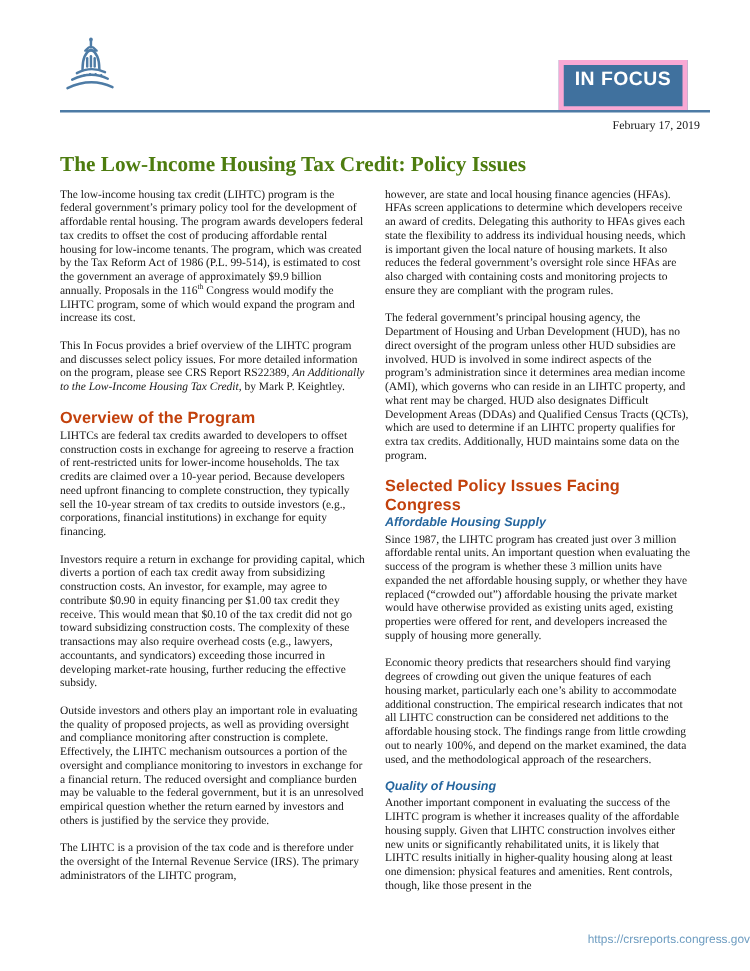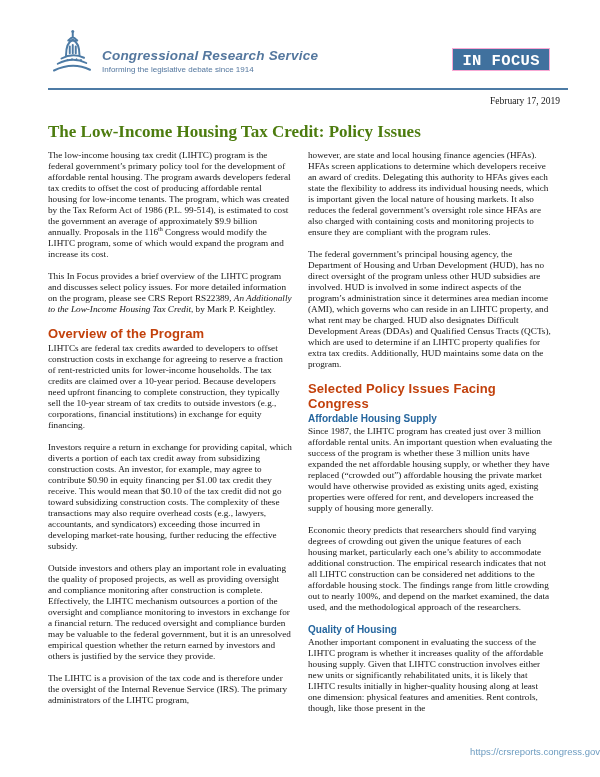--- a/index.html
+++ b/index.html
@@ -23,24 +23,24 @@
     font-size:13.5px; letter-spacing:.2px;
     color:#54779e; white-space:nowrap;
   }
   .org-tagline {
     font-family:"Liberation Sans","DejaVu Sans",sans-serif;
     font-size:8px; color:#54779e; margin-top:2px; white-space:nowrap;
   }
   .badge {
     position:absolute; right:50px; top:48px;
     background:#40719e; color:#ffffff;
-    font-family:Liberation Mono, monospace;
+    font-family:Liberation Sans, sans-serif;
     font-weight:bold; font-size:15.5px; letter-spacing:.4px;
-    padding:3px 9px 0 9px;
-    border:1px solid #f9a8d4;
+    padding:3px 9px 12px 9px;
+    border:4px solid #f9a8d4;
   }
   .rule { position:absolute; left:48px; right:32px; top:88px; height:2px; background:#4d7ba5; }
   .date {
     position:absolute; top:96px; right:40px;
     font-size:9.5px; color:#161616;
   }
   
   .title {
     margin:0; padding:14px 48px 8px 48px;
     font-size:17px; font-weight:bold; color:#4d7c0f;
@@ -59,21 +59,21 @@
   }
   .para sup { font-size:6px; line-height:0; }
   .h2 {
     font-family:"Liberation Sans","DejaVu Sans",sans-serif;
     font-weight:bold; font-size:13px; line-height:15px;
     color:#c2410c; margin:2px 0 2px 0; letter-spacing:.1px;
   }
   .h3 {
     font-family:"Liberation Sans","DejaVu Sans",sans-serif;
     font-weight:bold; font-size:10px; line-height:12px;
-    color:#26669e; margin:1px 0 1px 0;
+    color:#26669e; margin:1px 0 1px 0;font-style:italic;
   }
   
   .footer {
     position:absolute; left:0; right:0; bottom:20px;
     text-align:right;
     font-family:"Liberation Sans","DejaVu Sans",sans-serif;
     font-size:9.5px; color:#6d9cc0;
   }
 </style>
 </head>
@@ -97,24 +97,20 @@
           <path d="M13 47 q20 -10 38 -1"></path>
           <path d="M8 56 q25 -12 48 -1"></path>
         </g>
         <g fill="#4d7ba5">
           <circle cx="26" cy="42" r="1.2"></circle>
           <circle cx="32" cy="41" r="1.2"></circle>
           <circle cx="38" cy="41" r="1.2"></circle>
           <circle cx="44" cy="42" r="1.2"></circle>
         </g>
       </svg>
-      <div class="logo-text">
-        <div class="org-name">Congressional Research Service</div>
-        <div class="org-tagline">Informing the legislative debate since 1914</div>
-      </div>
     </div>
     <div class="badge">IN FOCUS</div>
     <div class="rule"></div>
     <div class="date">February 17, 2019</div>
   </div>
 
   <h1 class="title">The Low-Income Housing Tax Credit: Policy Issues</h1>
 
   <div class="columns">
     <div class="col" id="col-left">

